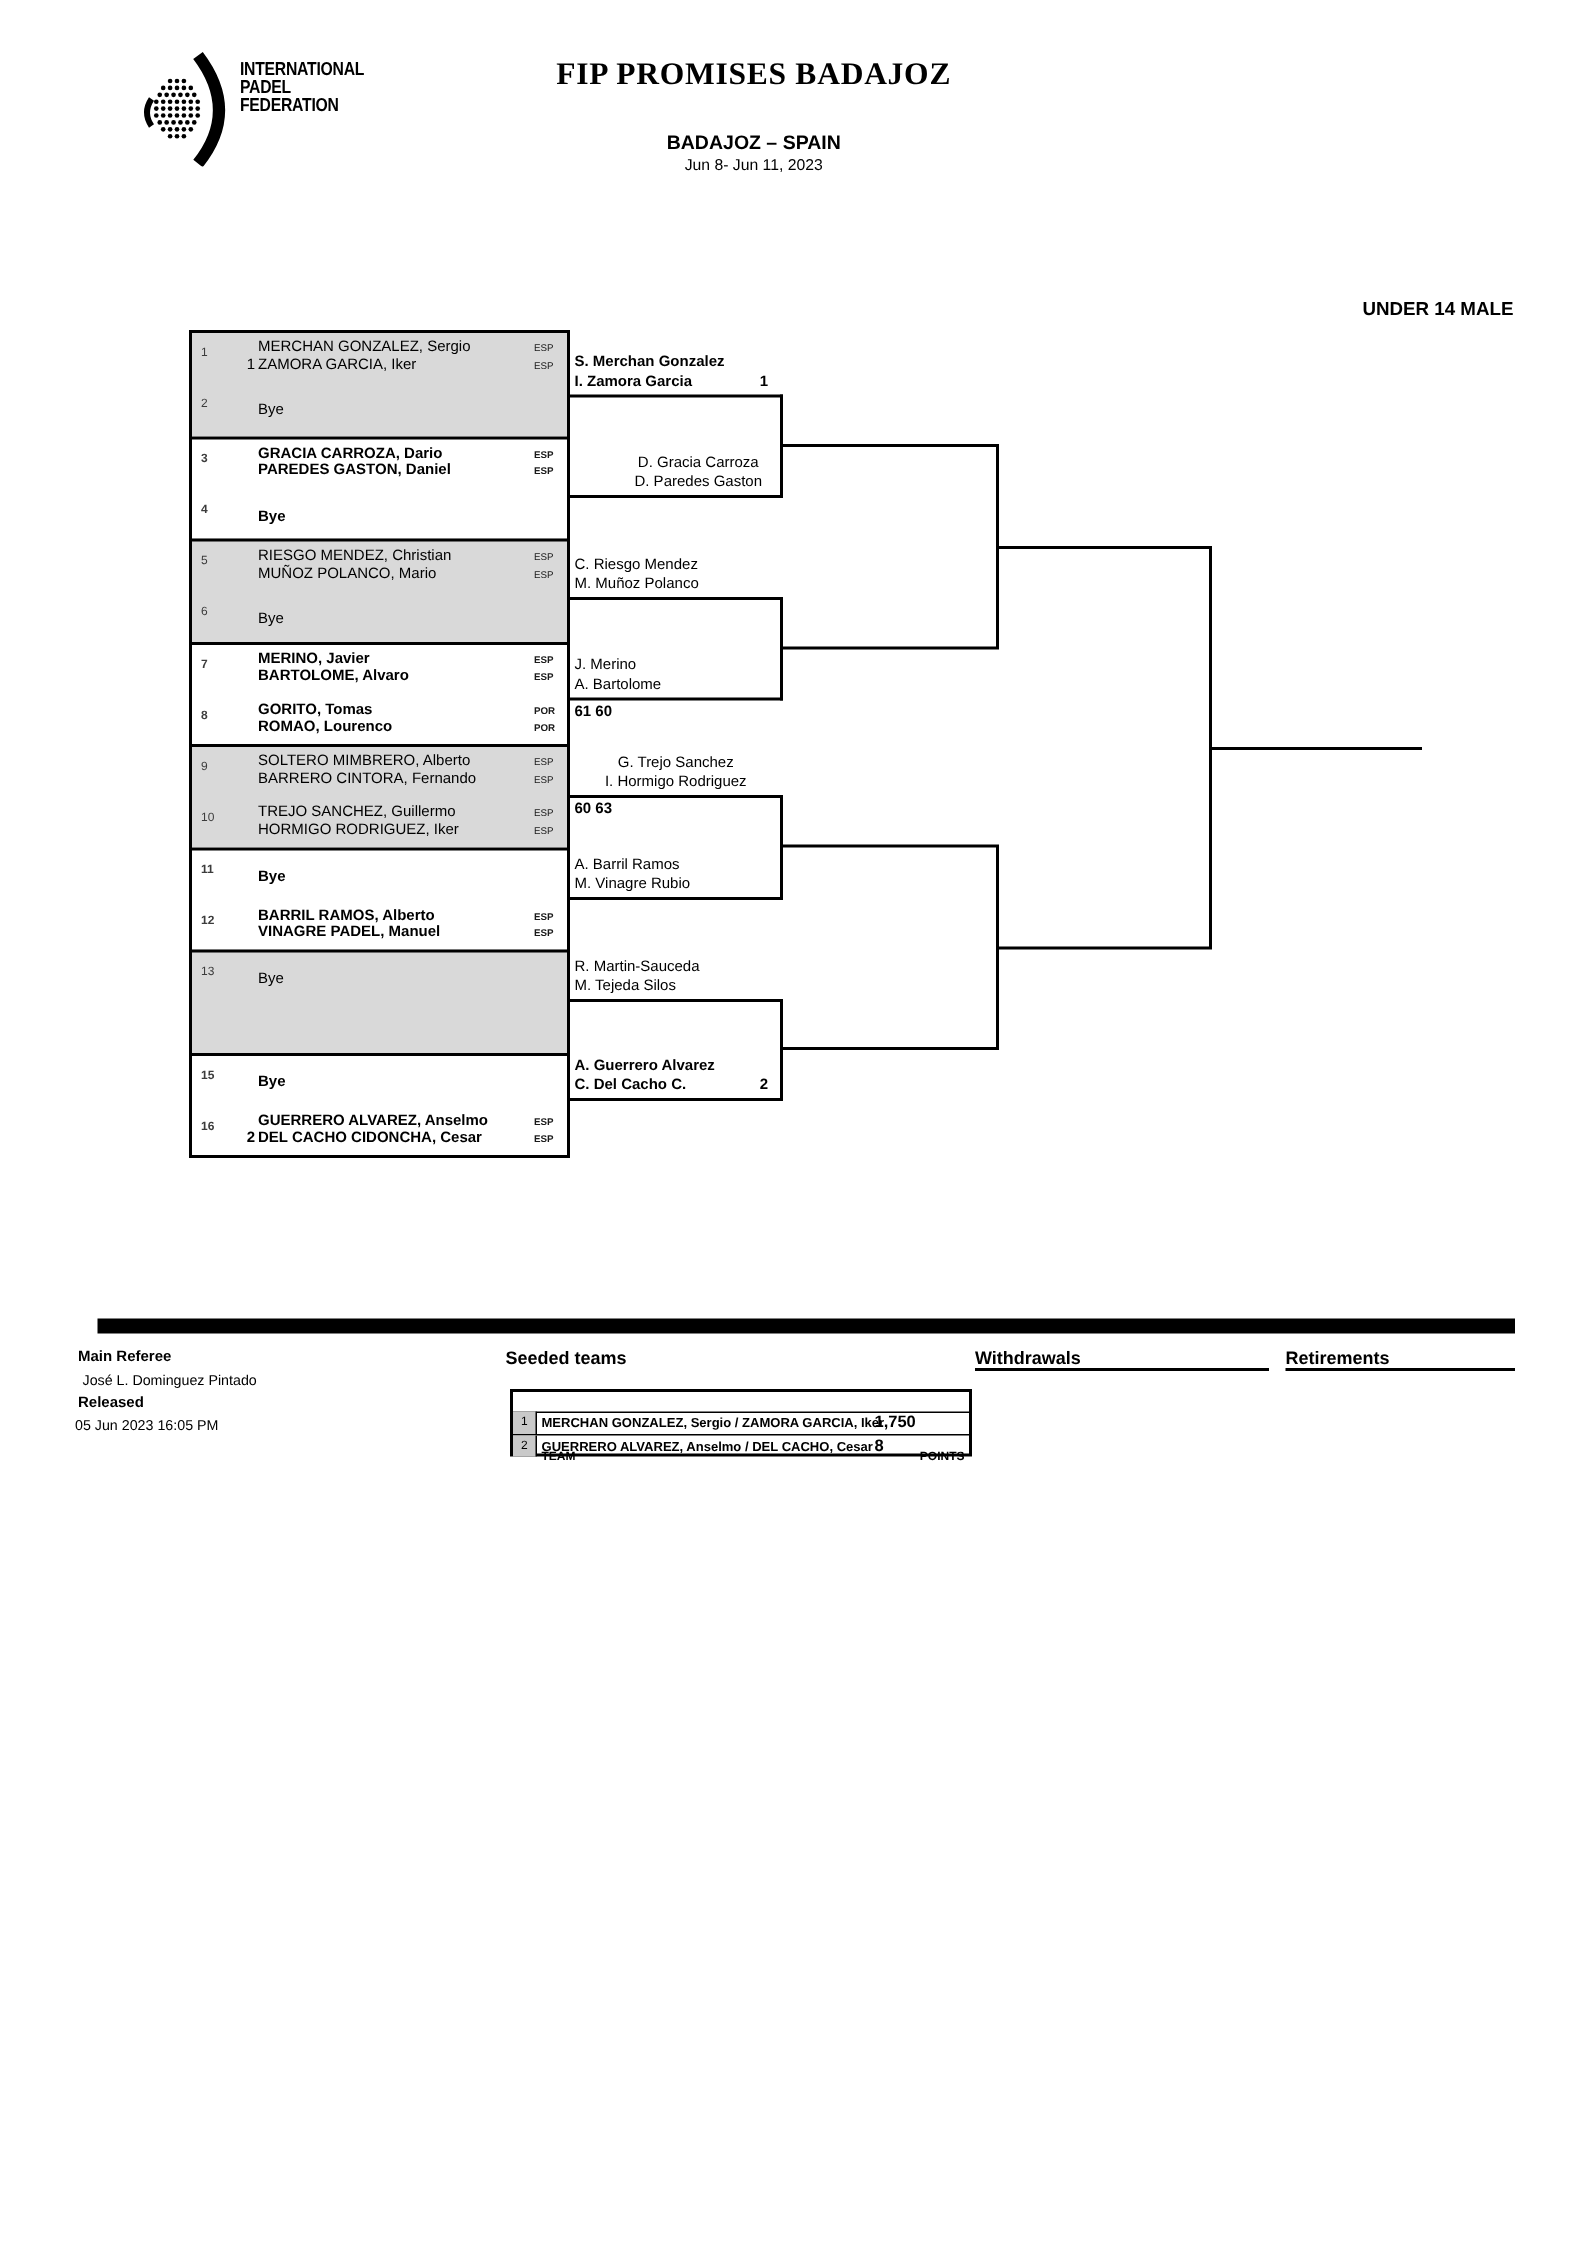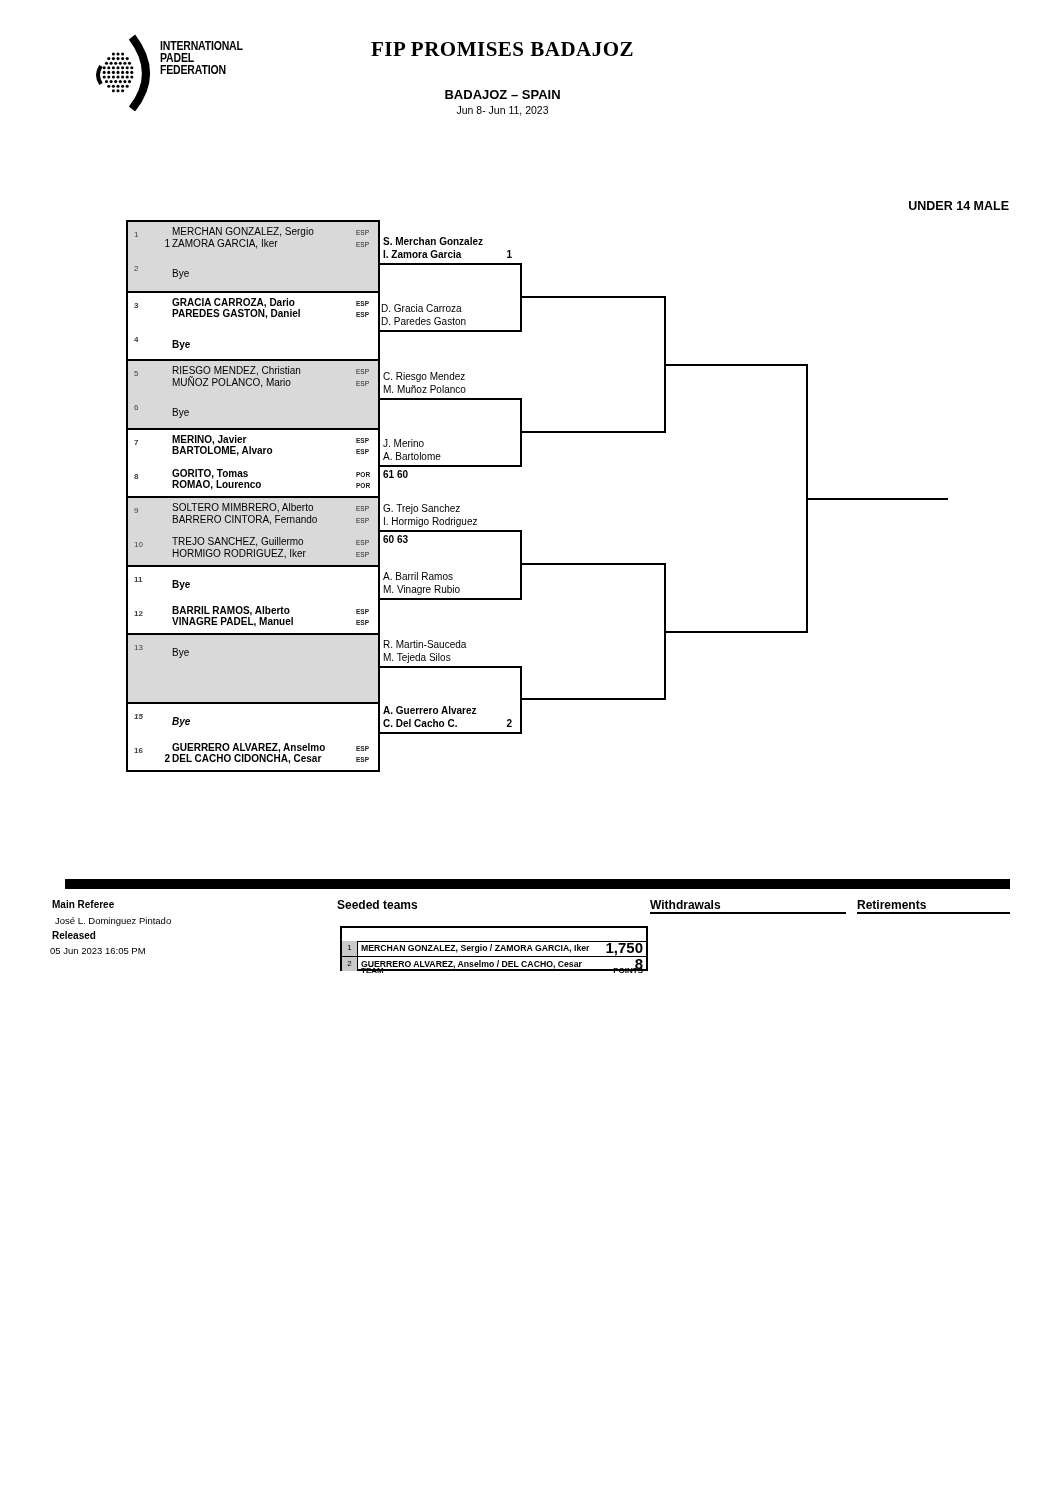--- a/index.html
+++ b/index.html
@@ -39,21 +39,21 @@
 
   
   .f-label { font-size:10px; font-weight:bold; }
   .f-text  { font-size:9.5px; }
   .f-head  { font-size:12px; font-weight:bold; white-space:nowrap; }
   .seed-table { position:absolute; border:2px solid #000; box-sizing:border-box; font-size:9px; }
   .st-row { position:absolute; left:0; right:0; }
   .st-num { position:absolute; left:0; width:15px; height:100%; background:#c9c9c9;
             border-right:1px solid #000; text-align:center; font-size:8px; line-height:14px; }
   .st-team { position:absolute; left:19px; right:66px; font-weight:bold; font-size:8.7px; line-height:14px; white-space:nowrap; }
-  .st-pts  { position:absolute; right:3px; width:60px; text-align:right; font-weight:bold; font-size:15px; line-height:14px; }
+  .st-pts  { position:absolute; right:3px; width:60px; font-weight:bold; font-size:11px; line-height:14px; }
   .st-headrow { border-bottom:1.5px solid #000; }
   .st-h { font-weight:bold; font-size:8px; line-height:13px;margin-top:36px; }
 </style>
 </head>
 <body>
 
 <div class="page">
 
   <div class="abs" style="left:92px; top:33px; width:70px; height:78px;">
     <svg width="70" height="78" viewBox="0 0 70 78">
@@ -242,21 +242,21 @@
             </div>
           </div>
         </div>
         <div class="r1-block sep" style="top: 411px; height: 68.5px; background: rgb(217, 217, 217);">
           <div style="position: absolute; left: 0px; top: 0px; width: 100%; height: 34.25px;">
             <div class="r1-num" style="left: 6px; top: 8px; width: 16px;">13</div>
             <div class="r1-name" style="left: 44px; top: 12px;">Bye</div>
           </div>
         </div>
         <div class="r1-block sep" style="top: 479.5px; height: 68.5px; background: rgb(255, 255, 255);">
-          <div class="em" style="position: absolute; left: 0px; top: 0px; width: 100%; height: 34.25px; font-style: italic;">
+          <div class="em" style="position: absolute; left: 0px; top: 0px; width: 100%; height: 34.25px;">
             <div class="r1-num" style="left: 6px; top: 8px; width: 16px;">15</div>
             <div class="r1-name" style="left: 44px; top: 12px;">Bye</div>
           </div>
           <div class="em" style="position: absolute; left: 0px; top: 34.25px; width: 100%; height: 34.25px;">
             <div class="r1-num" style="left: 6px; top: 8px; width: 16px;">16</div>
             <div class="r1-name" style="left: 44px; top: 4px;">
               <div style="position: relative;">GUERRERO ALVAREZ, Anselmo<div class="r1-seed">2</div></div>
               <div>DEL CACHO CIDONCHA, Cesar</div>
             </div>
             <div class="cc" style="left: 228px; top: 5px;">
@@ -267,34 +267,34 @@
         </div>
       </div>
       <div class="r2-box" style="left: 378px; top: 263px; width: 144px; height: 69px;"></div>
       <div class="r2-box" style="left: 378px; top: 398px; width: 144px; height: 69px;"></div>
       <div class="r2-box" style="left: 378px; top: 530px; width: 144px; height: 70px;"></div>
       <div class="r2-box" style="left: 378px; top: 666px; width: 144px; height: 68px;"></div>
       <div class="r2-name bold" style="left: 383px; top: 235px; width: 135px;">
         <div>S. Merchan Gonzalez</div>
         <div><span class="r2-seed">1</span>I. Zamora Garcia</div>
       </div>
-      <div class="r2-name" style="left: 381px; top: 302px; width: 135px;">
+      <div class="r2-name" style="left: 398px; top: 302px; width: 135px; text-align: center;">
         <div>D. Gracia Carroza</div>
         <div>D. Paredes Gaston</div>
       </div>
       <div class="r2-name" style="left: 383px; top: 370px; width: 135px;">
         <div>C. Riesgo Mendez</div>
         <div>M. Muñoz Polanco</div>
       </div>
       <div class="r2-name" style="left: 383px; top: 437px; width: 135px;">
         <div>J. Merino</div>
         <div>A. Bartolome</div>
       </div>
       <div class="score" style="left: 383px; top: 469px;">61 60</div>
-      <div class="r2-name" style="left: 383px; top: 502px; width: 135px;">
+      <div class="r2-name" style="left: 383px; top: 502px; width: 135px; text-align: center;">
         <div>G. Trejo Sanchez</div>
         <div>I. Hormigo Rodriguez</div>
       </div>
       <div class="score" style="left: 383px; top: 534px;">60 63</div>
       <div class="r2-name" style="left: 383px; top: 570px; width: 135px;">
         <div>A. Barril Ramos</div>
         <div>M. Vinagre Rubio</div>
       </div>
       <div class="r2-name" style="left: 383px; top: 638px; width: 135px;">
         <div>R. Martin-Sauceda</div>

